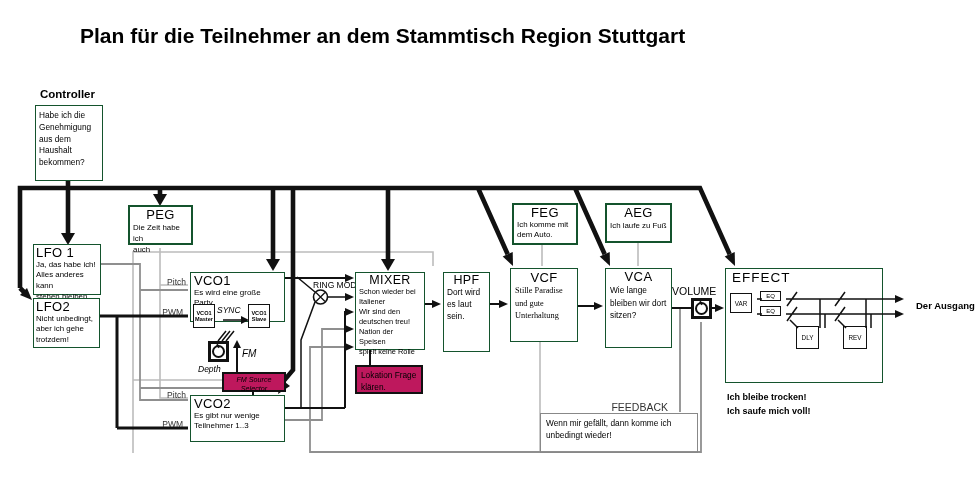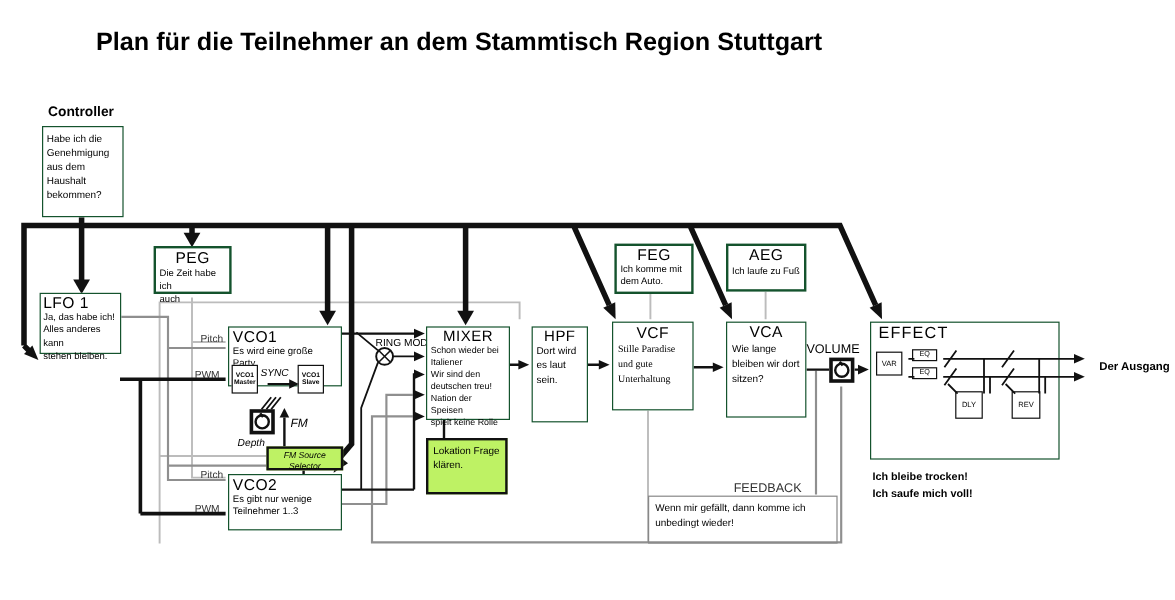--- a/index.html
+++ b/index.html
@@ -1,21 +1,21 @@
 <!DOCTYPE html>
 <html><head>
 <meta charset="utf-8">
 <style>
   html,body{margin:0;padding:0;background:#fff;}
   #stage{position:relative;width:979px;height:500px;background:#fff;overflow:hidden;
          font-family:"Liberation Sans",sans-serif;color:#000;}
   .abs{position:absolute;}
   svg.layer{position:absolute;left:0;top:0;}
   .box{position:absolute;background:#fff;border:1px solid #14532d;box-sizing:border-box;}
-  .thinbox{position:absolute;background:#bef264;border:2px solid #111;box-sizing:border-box;}
+  .thinbox{position:absolute;background:#be185d;border:2px solid #111;box-sizing:border-box;}
   .bt{font-size:13px;letter-spacing:.4px;line-height:1.05;}
   .bt-c{text-align:center;}
   .bx{font-size:8.3px;line-height:1.42;white-space:pre-line;}
   .ml{white-space:pre-line;}
   .it{font-style:italic;}
   .subbox{position:absolute;background:#fff;border:1.5px solid #111;box-sizing:border-box;
           display:flex;align-items:center;justify-content:center;text-align:center;}
   .knob{position:absolute;width:15px;height:15px;border:3px solid #111;background:#fff;}
   .knob .dial{position:absolute;left:1px;top:1px;width:9px;height:9px;border:2px solid #111;border-radius:50%;}
   .knob .tick{position:absolute;left:6px;top:0px;width:2px;height:4px;background:#111;transform:rotate(-35deg);}
@@ -88,20 +88,26 @@
 auch</div>
   </div>
 
   <div class="box" style="left:33px;top:244px;width:68px;height:51px;padding:1px 2px;">
     <div class="bt">LFO 1</div>
     <div class="bx" style="font-size:7.9px;line-height:1.35;">Ja, das habe ich!
 Alles anderes kann
 stehen bleiben.</div>
   </div>
 
+  <div class="box" style="left:33px;top:298px;width:67px;height:50px;padding:1px 2px;">
+    <div class="bt">LFO2</div>
+    <div class="bx" style="font-size:7.9px;line-height:1.35;">Nicht unbedingt,
+aber ich gehe
+trotzdem!</div>
+  </div>
 
   <div class="box" style="left:190px;top:272px;width:95px;height:50px;padding:1px 3px;">
     <div class="bt">VCO1</div>
     <div class="bx" style="font-size:8px;line-height:1.3;">Es wird eine große Party
 sein!</div>
     <div class="subbox" style="left:2px;top:31px;width:22px;height:24px;font-size:5.6px;font-weight:bold;line-height:1.15;">
       <span class="ml">VCO1
 Master</span>
     </div>
     <div class="subbox" style="left:57px;top:31px;width:22px;height:24px;font-size:5.6px;font-weight:bold;line-height:1.15;">
@@ -138,21 +144,21 @@
   <div class="box" style="left:355px;top:272px;width:70px;height:78px;padding:1px 3px;">
     <div class="bt bt-c" style="font-size:12.5px;">MIXER</div>
     <div class="bx" style="font-size:7.4px;line-height:1.35;">Schon wieder bei
 Italiener
 Wir sind den
 deutschen treu!
 Nation der Speisen
 spielt keine Rolle</div>
   </div>
 
-  <div class="thinbox" style="left:355px;top:365px;width:68px;height:47px;padding:3px 4px;">
+  <div class="thinbox" style="left:355px;top:365px;width:68px;height:29px;padding:3px 4px;">
     <div class="bx">Lokation Frage
 klären.</div>
   </div>
 
   <div class="box" style="left:443px;top:272px;width:47px;height:80px;padding:1px 3px;">
     <div class="bt bt-c" style="font-size:12.5px;">HPF</div>
     <div class="bx">Dort wird
 es laut
 sein.</div>
   </div>

